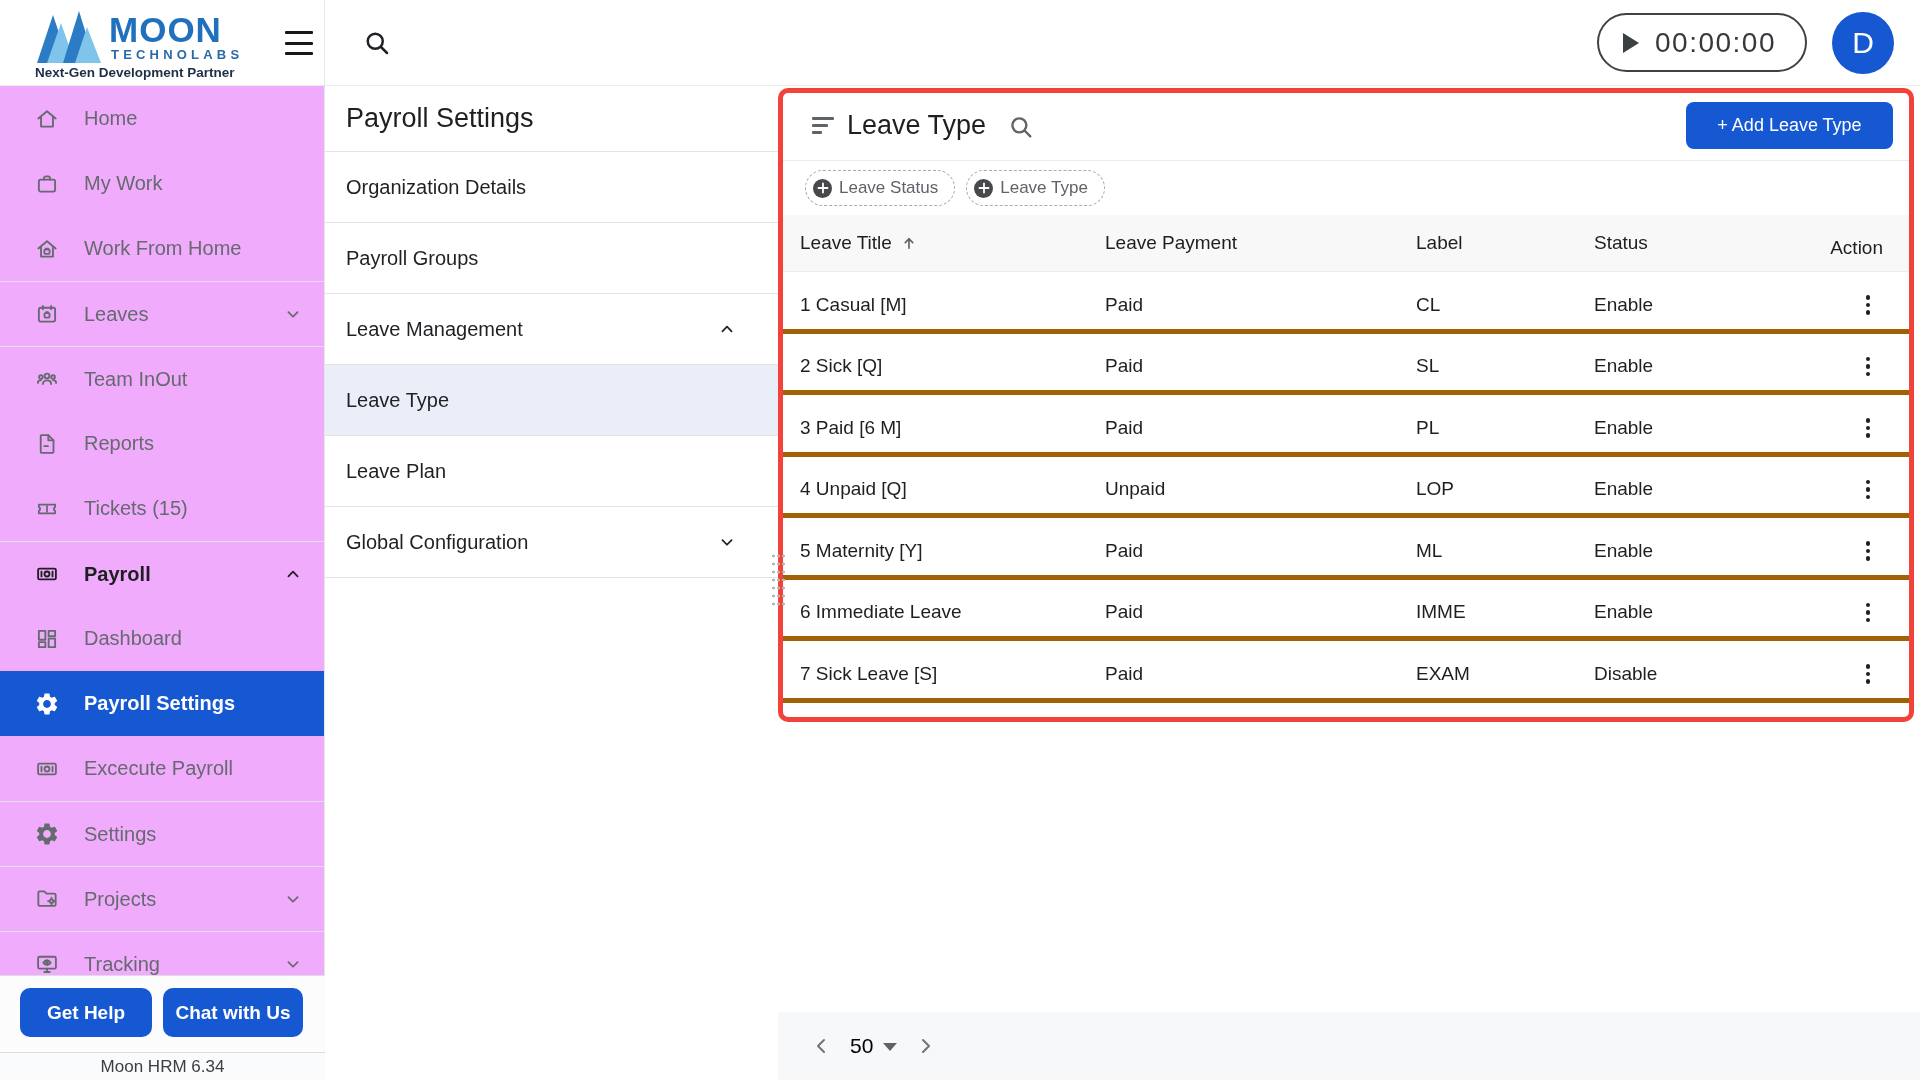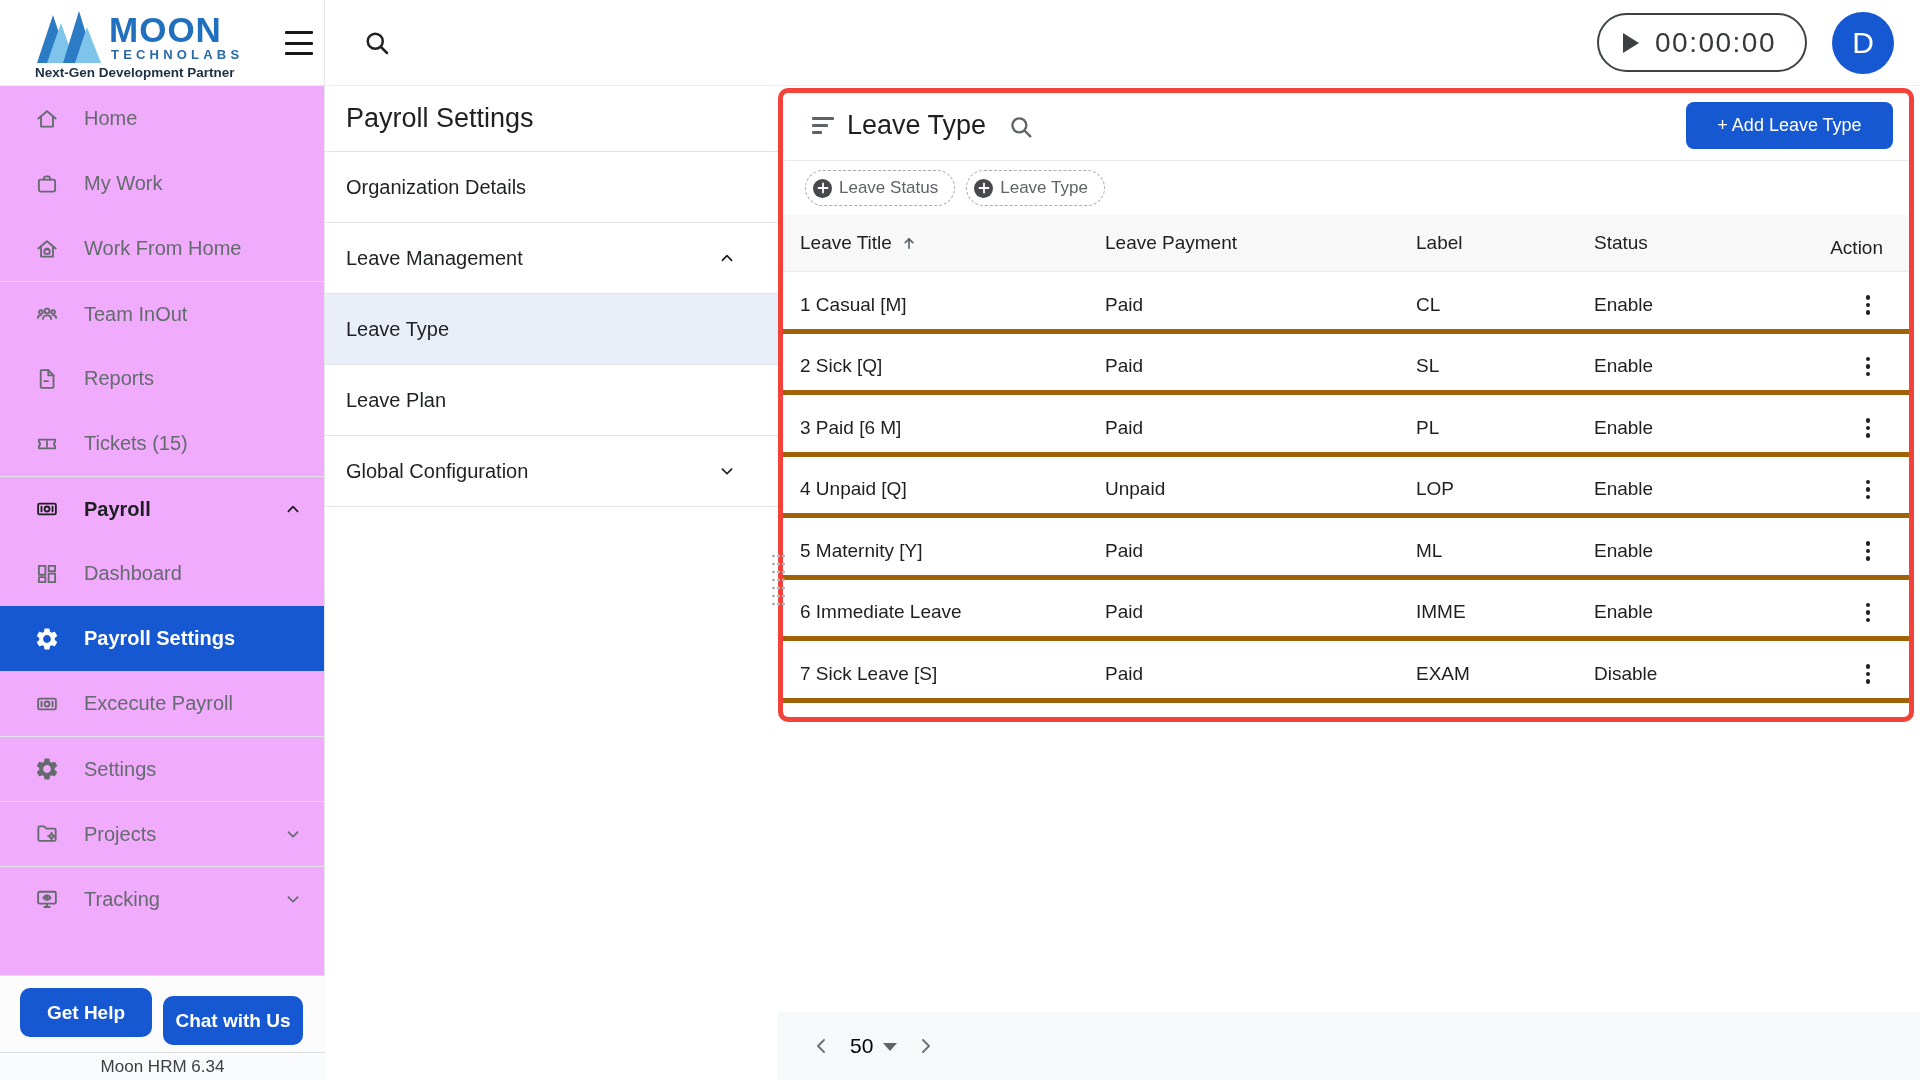--- a/index.html
+++ b/index.html
@@ -40,21 +40,21 @@
   .nav-item .nav-icon { width:26px; height:26px; margin-right:24px; flex:0 0 26px; display:flex; align-items:center; }
   .nav-item .nav-label { white-space:nowrap; }
   .nav-item .nav-chevron { margin-left:auto; display:flex; }
   .nav-item.emphasized { color:#1d1f21; font-weight:bold; }
   .nav-item.active { background:#1657d2; color:#fff; font-weight:bold; }
   #sidebar-bottom { position:absolute; left:0; bottom:0; width:325px; height:105px; background:#fcfcfc;
     border-top:1px solid #dcdee0; }
   .help-btn { position:absolute; top:12px; height:49px; border:none; border-radius:10px; background:#1657d2;
     color:#fff; font-size:19px; font-weight:bold; cursor:pointer; font-family:"Liberation Sans",sans-serif; }
   #get-help-btn { left:20px; width:132px; }
-  #chat-btn { left:163px; width:140px;margin-top:8px; }
+  #chat-btn { left:163px; width:140px; }
   #sidebar-footer { position:absolute; left:0; bottom:0; width:325px; height:28px; border-top:1px solid #dcdee0;
     display:flex; align-items:center; justify-content:center; font-size:17px; color:#3c4043; background:#fafbfc; }
 
   
   #settings-panel { position:absolute; left:325px; top:86px; width:453px; height:994px; background:#fff; }
   #settings-title { height:66px; display:flex; align-items:center; padding-left:21px; font-size:27px;
     color:#1f1f1f; border-bottom:1px solid #e4e4e4; }
   .menu-item { height:71px; display:flex; align-items:center; padding:0 40px 0 21px; font-size:20px;
     color:#1f2124; border-bottom:1px solid #e4e4e4; cursor:pointer; background:#fff; }
   .menu-item .menu-chevron { margin-left:auto; display:flex; }
@@ -165,20 +165,36 @@
               <path d="M4 11.5 12 4.8l8 6.7"></path>
               <rect x="9.6" y="12.4" width="4.8" height="4.1" rx=".8"></rect>
               <path d="M11 12.4v-.7h2v.7"></path>
             </svg>
           </span>
           <span class="nav-label">Work From Home</span>
         </div>
         <div class="nav-item sep-top">
           <span class="nav-icon">
             <svg width="26" height="26" viewBox="0 0 24 24" fill="none" stroke="currentColor" stroke-width="1.7" stroke-linecap="round" stroke-linejoin="round">
+              <rect x="4.5" y="6.2" width="15" height="12.8" rx="1.6"></rect>
+              <path d="M8.2 4.5v3M15.8 4.5v3"></path>
+              <rect x="9.7" y="11.2" width="4.6" height="4.2" rx=".8"></rect>
+              <path d="M11.2 11.2v-.8h1.6v.8"></path>
+            </svg>
+          </span>
+          <span class="nav-label">Leaves</span>
+          <span class="nav-chevron">
+            <svg width="22" height="22" viewBox="0 0 24 24" fill="none" stroke="currentColor" stroke-width="1.9" stroke-linecap="round" stroke-linejoin="round">
+              <path d="M7 10l5 5 5-5"></path>
+            </svg>
+          </span>
+        </div>
+        <div class="nav-item sep-top">
+          <span class="nav-icon">
+            <svg width="26" height="26" viewBox="0 0 24 24" fill="none" stroke="currentColor" stroke-width="1.7" stroke-linecap="round" stroke-linejoin="round">
               <circle cx="12" cy="9.2" r="2.2"></circle>
               <circle cx="6.4" cy="10.2" r="1.7"></circle>
               <circle cx="17.6" cy="10.2" r="1.7"></circle>
               <path d="M8.2 16.6c0-2 1.6-3.3 3.8-3.3s3.8 1.3 3.8 3.3"></path>
               <path d="M3.6 15.6c0-1.5 1.2-2.5 2.8-2.5M20.4 15.6c0-1.5-1.2-2.5-2.8-2.5"></path>
             </svg>
           </span>
           <span class="nav-label">Team InOut</span>
         </div>
         <div class="nav-item">
@@ -289,20 +305,23 @@
       <button class="help-btn" id="chat-btn">Chat with Us</button>
       <div id="sidebar-footer">Moon HRM 6.34</div>
     </div>
   </nav>
 
   <section id="settings-panel">
     <div id="settings-title">Payroll Settings</div>
     <div id="menu-list">
         <div class="menu-item">
           <span>Organization Details</span>
+        </div>
+        <div class="menu-item">
+          <span>Payroll Groups</span>
         </div>
         <div class="menu-item">
           <span>Leave Management</span>
           <span class="menu-chevron">
             <svg width="22" height="22" viewBox="0 0 24 24" fill="none" stroke="currentColor" stroke-width="1.9" stroke-linecap="round" stroke-linejoin="round">
               <path d="M7 14.5l5-5 5 5"></path>
             </svg>
           </span>
         </div>
         <div class="menu-item selected">

